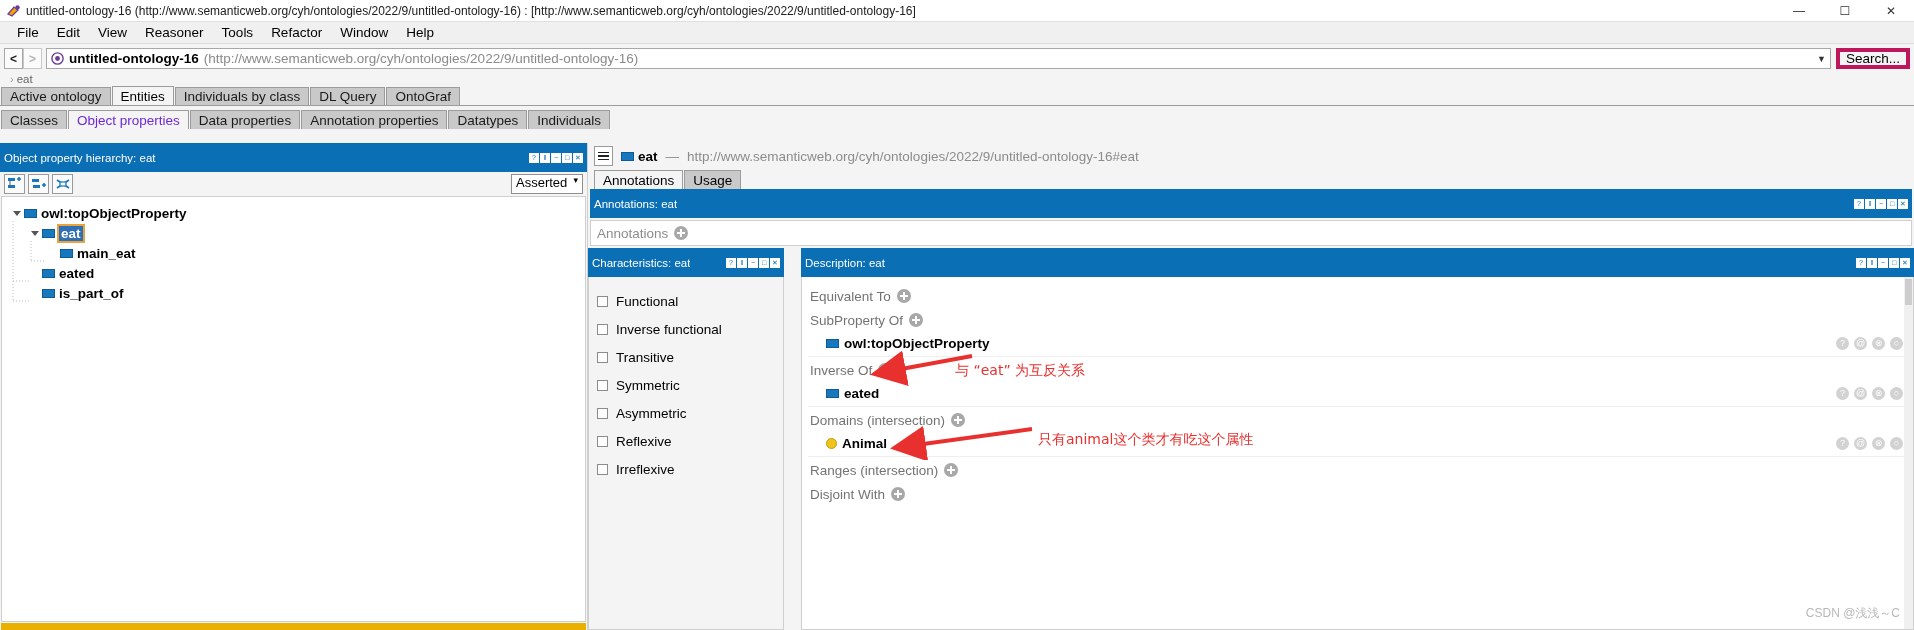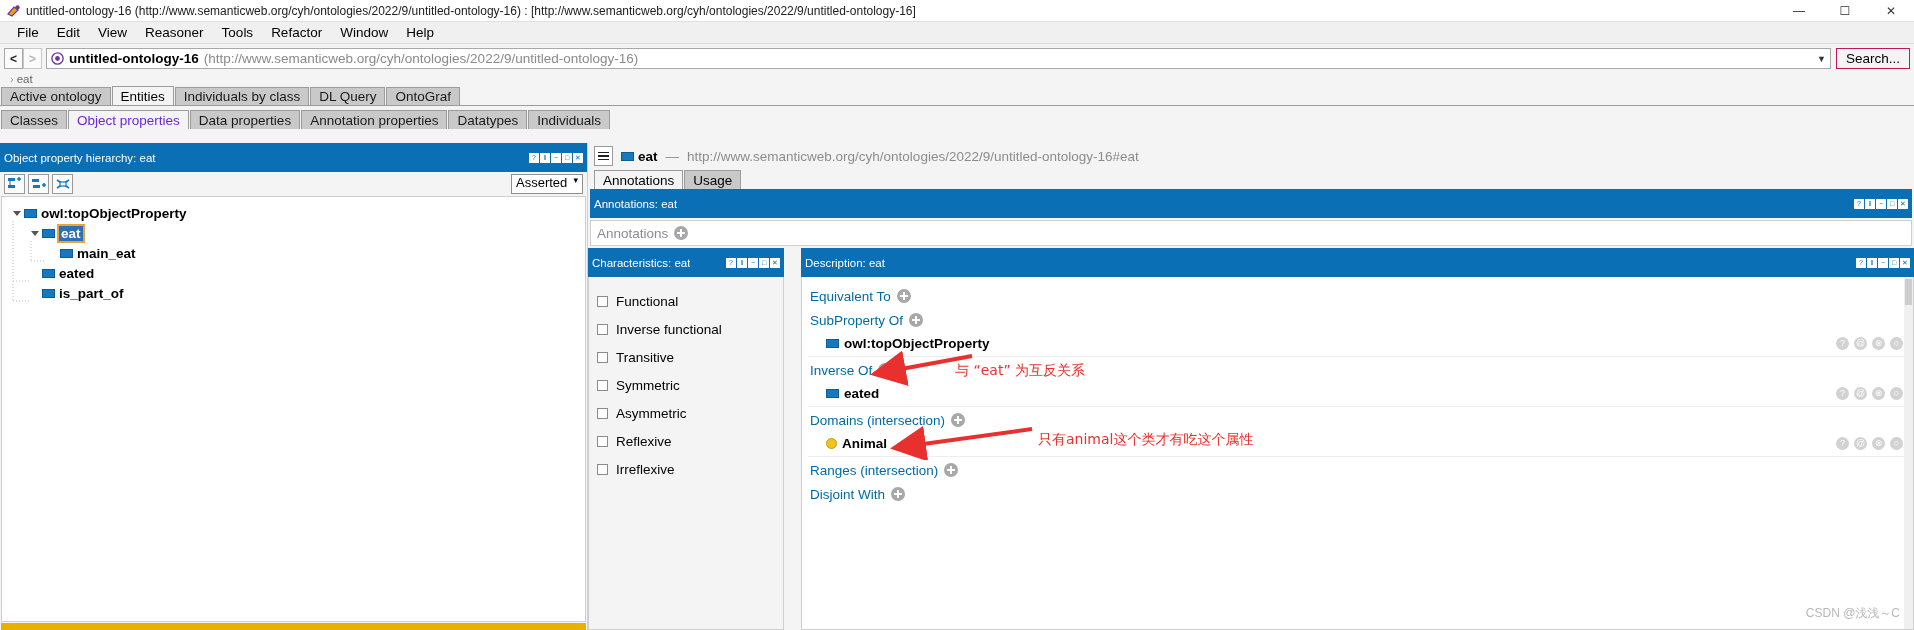--- a/index.html
+++ b/index.html
@@ -49,21 +49,21 @@
   .navbtn.disabled { color:#b4b4b4; border-color:#c8c8c8; }
   .iribox {
     flex: 1; height:21px; margin-left:4px; border:1px solid #a8a8a8; background:#fff;
     display:flex; align-items:center; padding:0 4px; position:relative; overflow:hidden;
   }
   .iri-ont-icon{ width:13px;height:13px;margin-right:5px;flex:none; }
   .iribox .name { font-weight:bold; font-size:13.5px; color:#000; white-space:nowrap;}
   .iribox .uri { color:#8a8a8a; font-size:13.5px; margin-left:5px; white-space:nowrap;}
   .iribox .caret { margin-left:auto; font-size:9px; color:#333; padding-left:6px;}
   .searchbtn {
-    margin-left:5px; height:21px; min-width:74px; border:1px solid #be185d;
+    margin-left:5px; height:21px; min-width:74px; border:4px solid #be185d;
     background:#f4f4f4; display:flex; align-items:center; justify-content:center;
     font-size:13.5px; color:#000; padding:0 6px;
   }
 
   
   .crumbbar { height:17px; display:flex; align-items:center; padding-left:10px;
      font-size:11.5px; color:#666; background:#f4f4f4; }
   .crumbbar .chev { color:#999; margin-right:3px; font-size:11px;}
 
   
@@ -166,21 +166,21 @@
 
   .charbody { flex:1; background:#f4f4f4; border:1px solid #cfcfcf; border-top:none;
     padding:10px 0 0 8px; }
   .cbrow { display:flex; align-items:center; height:28px; font-size:13.5px; }
   .cb { width:11px; height:11px; border:1px solid #8c8c8c; background:#fff;
     margin-right:8px; flex:none;}
 
   .descbody { flex:1; background:#fff; border:1px solid #cfcfcf; border-top:none;
     padding:8px 0 0 6px; position:relative; overflow:hidden; }
   .sec { margin-bottom:2px; }
-  .seclbl { display:flex; align-items:center; gap:6px; color:#0369a1; font-size:13.5px;
+  .seclbl { display:flex; align-items:center; gap:6px; color:#737373; font-size:13.5px;
      height:22px; padding-left:2px;}
   .secitem { display:flex; align-items:center; height:26px; padding-left:18px;
      border-bottom:1px solid #eee; }
   .secitem .propicon{ margin-right:5px; }
   .secitem .classicon{ width:11px;height:11px;border-radius:50%;background:#f0c419;
      border:1px solid #c79a10; margin-right:5px; flex:none;}
   .secitem .nm { font-weight:bold; font-size:13.5px;}
   .rowbtns { margin-left:auto; display:flex; gap:5px; padding-right:10px; }
   .rb { width:13px; height:13px; border-radius:50%; background:#d2d2d2; color:#fff;
     font-size:9px; display:flex; align-items:center; justify-content:center; line-height:1;}

